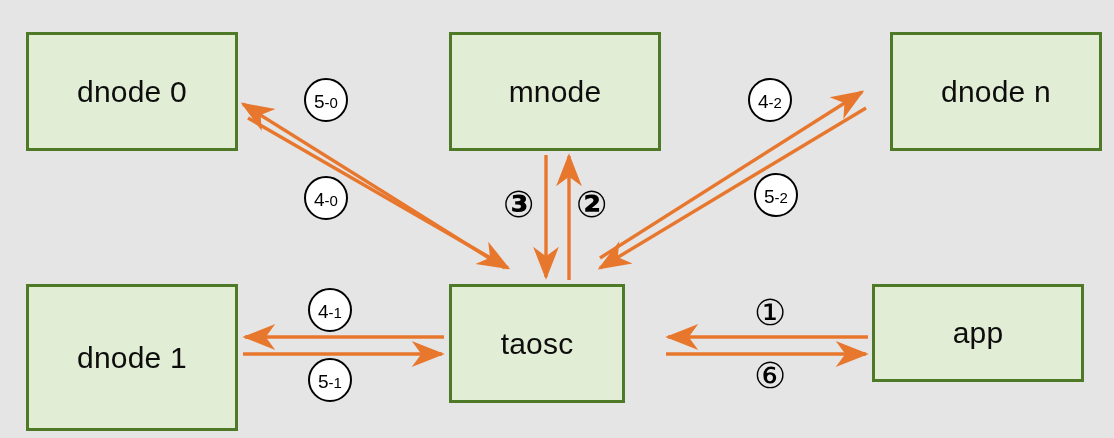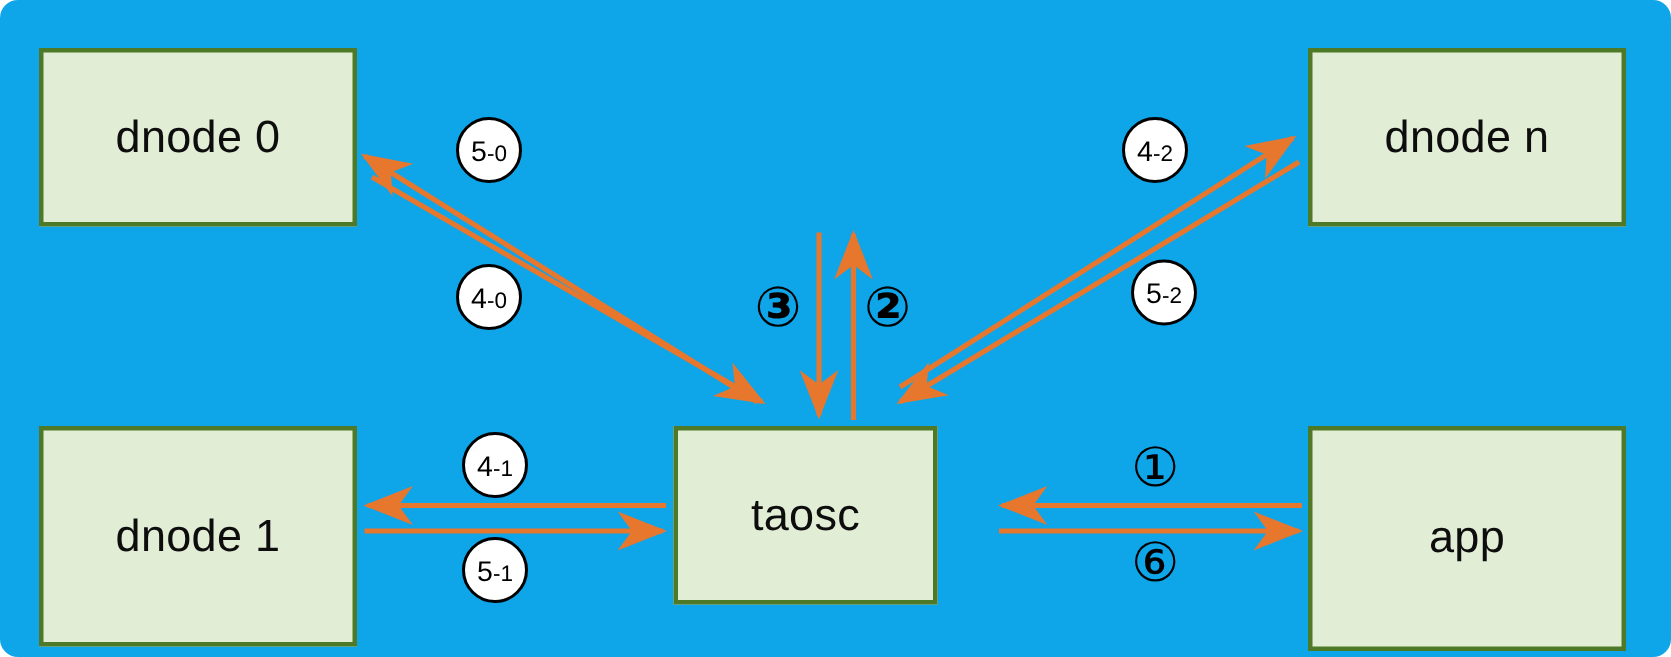--- a/index.html
+++ b/index.html
@@ -7,23 +7,22 @@
     padding: 0;
     background: #ffffff;
   }
   body {
     font-family: "Liberation Sans", sans-serif;
   }
   #diagram-root {
     position: relative;
     width: 1114px;
     height: 438px;
-    background: #0ea5e9;
+    background: #e5e5e5;
     overflow: hidden;
-    border-radius: 12px;
   }
   #edge-layer {
     position: absolute;
     left: 0;
     top: 0;
     width: 1114px;
     height: 438px;
   }
   .node-box {
     position: absolute;
@@ -38,24 +37,24 @@
     font-family: "Liberation Sans", sans-serif;
     font-size: 30px;
     color: #0d0d0d;
     letter-spacing: 0.2px;
     line-height: 1;
     white-space: nowrap;
   }
   
   #node-dnode0 { left: 26px;  top: 32px;  width: 212px; height: 119px; }
   #node-mnode  { left: 449px; top: 32px;  width: 212px; height: 119px; }
-  #node-dnoden { left: 872px; top: 32px;  width: 212px; height: 119px; }
+  #node-dnoden { left: 890px; top: 32px;  width: 212px; height: 119px; }
   #node-dnode1 { left: 26px;  top: 284px; width: 212px; height: 147px; }
   #node-taosc  { left: 449px; top: 284px; width: 176px; height: 119px; }
-  #node-app    { left: 872px; top: 284px; width: 212px; height: 150px; }
+  #node-app    { left: 872px; top: 284px; width: 212px; height: 98px; }
 
   
   .badge-circle {
     position: absolute;
     box-sizing: border-box;
     width: 44px;
     height: 44px;
     border: 2.6px solid #000000;
     border-radius: 50%;
     background: #ffffff;
@@ -118,20 +117,23 @@
 
     <line x1="868" y1="337" x2="668" y2="337" stroke="#E8772E" stroke-width="3.4" marker-end="url(#ah)"></line>
 
     <line x1="666" y1="354" x2="866" y2="354" stroke="#E8772E" stroke-width="3.4" marker-end="url(#ah)"></line>
   </svg>
 
   <div class="node-box" id="node-dnode0">
     <span class="node-label">dnode 0</span>
   </div>
 
+  <div class="node-box" id="node-mnode">
+    <span class="node-label">mnode</span>
+  </div>
 
   <div class="node-box" id="node-dnoden">
     <span class="node-label">dnode n</span>
   </div>
 
   <div class="node-box" id="node-dnode1">
     <span class="node-label">dnode 1</span>
   </div>
 
   <div class="node-box" id="node-taosc">

